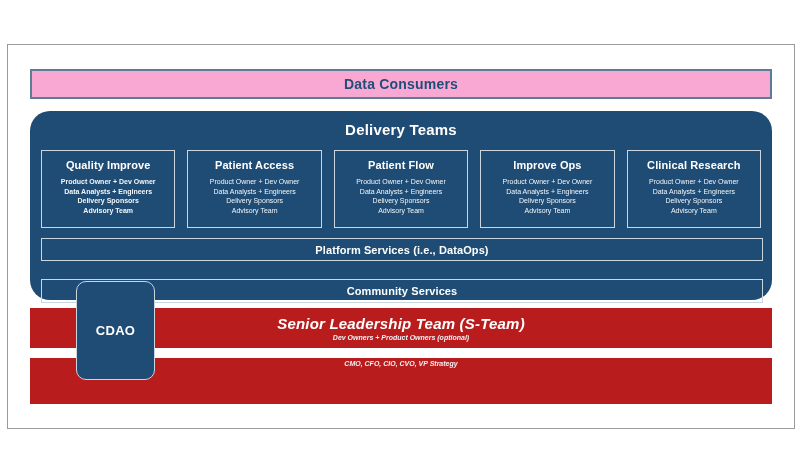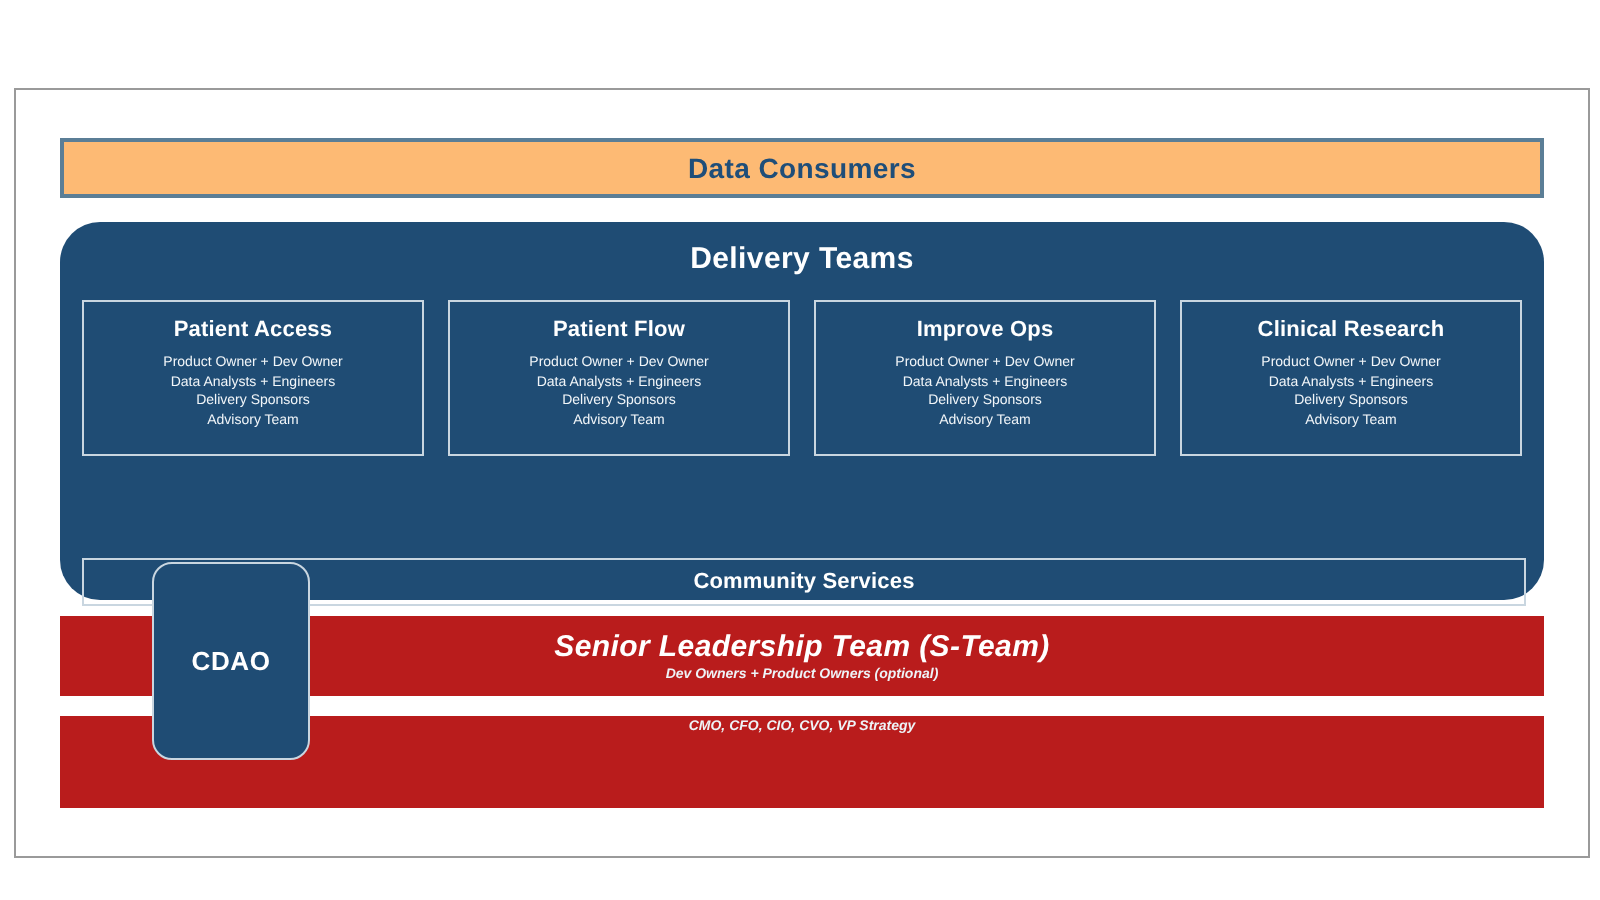--- a/index.html
+++ b/index.html
@@ -9,21 +9,21 @@
     -webkit-font-smoothing:antialiased;
   }
   .abs{position:absolute;box-sizing:border-box;}
 
   .slide-border{
     left:7px;top:44px;width:788px;height:385px;
     border:1px solid #9a9a9a;background:#ffffff;
   }
   .data-consumers{
     left:30px;top:69px;width:742px;height:30px;
-    background:#fdba74;border:2px solid #5b7e96;
+    background:#f9a8d4;border:2px solid #5b7e96;
     display:flex;align-items:center;justify-content:center;
     color:#1f4e79;font-weight:bold;font-size:14px;letter-spacing:.2px;
   }
   .delivery-box{
     left:30px;top:111px;width:742px;height:189px;
     background:#1f4c74;color:#ffffff;border-radius:20px;
   }
   .delivery-title{
     position:absolute;left:0;top:10px;width:100%;
     text-align:center;font-size:15px;font-weight:bold;letter-spacing:.2px;
@@ -70,20 +70,27 @@
 <div class="abs slide-border"></div>
 
 <div class="abs data-consumers">
   <span>Data Consumers</span>
 </div>
 
 <div class="abs delivery-box">
   <div class="delivery-title">Delivery Teams</div>
 
   <div class="teams-row">
+    <div class="team-card bold-members">
+      <div class="team-name">Quality Improve</div>
+      <div class="team-member">Product Owner + Dev Owner</div>
+      <div class="team-member">Data Analysts + Engineers</div>
+      <div class="team-member">Delivery Sponsors</div>
+      <div class="team-member">Advisory Team</div>
+    </div>
     <div class="team-card">
       <div class="team-name">Patient Access</div>
       <div class="team-member">Product Owner + Dev Owner</div>
       <div class="team-member">Data Analysts + Engineers</div>
       <div class="team-member">Delivery Sponsors</div>
       <div class="team-member">Advisory Team</div>
     </div>
     <div class="team-card">
       <div class="team-name">Patient Flow</div>
       <div class="team-member">Product Owner + Dev Owner</div>
@@ -100,20 +107,23 @@
     </div>
     <div class="team-card">
       <div class="team-name">Clinical Research</div>
       <div class="team-member">Product Owner + Dev Owner</div>
       <div class="team-member">Data Analysts + Engineers</div>
       <div class="team-member">Delivery Sponsors</div>
       <div class="team-member">Advisory Team</div>
     </div>
   </div>
 
+  <div class="service-bar platform-bar">
+    <span>Platform Services (i.e., DataOps)</span>
+  </div>
   <div class="service-bar community-bar">
     <span>Community Services</span>
   </div>
 </div>
 
 <div class="abs band s-team">
   <div class="band-title">Senior Leadership Team (S-Team)</div>
   <div class="band-subtitle">Dev Owners + Product Owners (optional)</div>
 </div>
 

